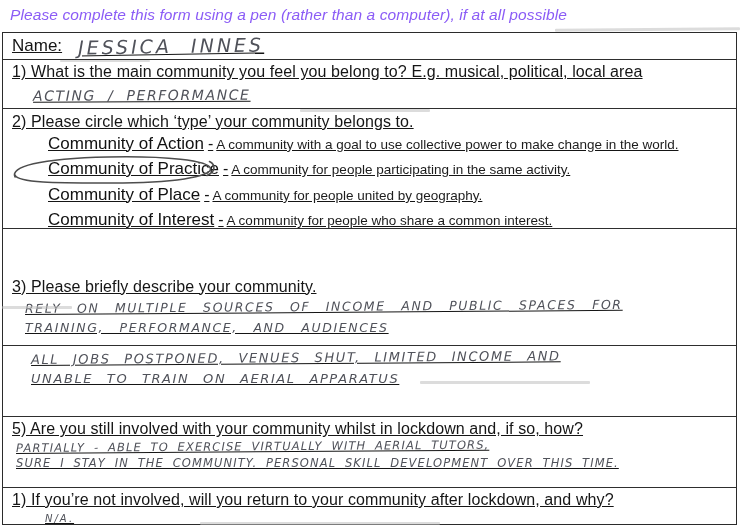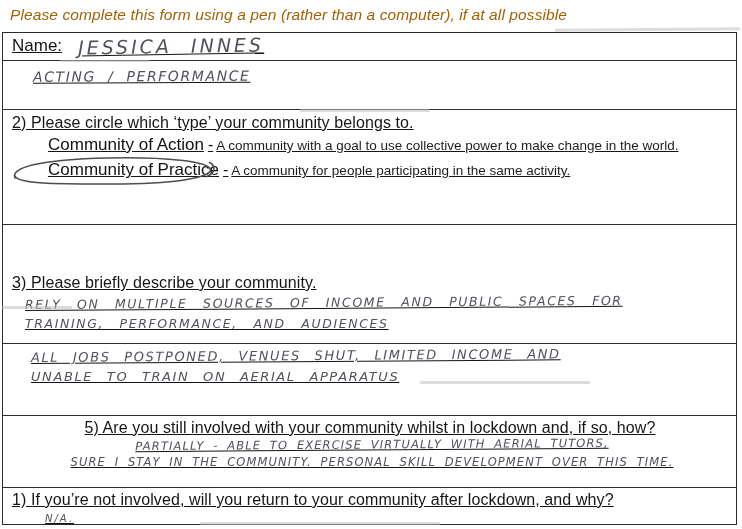--- a/index.html
+++ b/index.html
@@ -2,38 +2,38 @@
 <html><head>
 <meta charset="utf-8">
 <style>
   html, body { margin:0; padding:0; background:#ffffff; }
   .page {
     position:relative; width:742px; height:529px; background:#ffffff;
     font-family:"Liberation Sans", sans-serif; color:#151515; overflow:hidden;
   }
   .instruction {
     position:absolute; left:10px; top:6px; font-style:italic;
-    font-size:15.5px; font-weight:500; letter-spacing:.1px; color:#a16207;
+    font-size:15.5px; font-weight:500; letter-spacing:.1px; color:#8b5cf6;
   }
   .form-table {
     position:absolute; left:2px; top:32px; width:735px; height:493px;
     border:1.8px solid #2b2b2b; box-sizing:border-box;
     display:flex; flex-direction:column;text-decoration:underline;
   }
   .row {
     position:relative; box-sizing:border-box; padding:2px 8px 0 9px;
     border-bottom:1.7px solid #2e2e2e;
   }
   .row:last-child { border-bottom:none; flex:1; }
   .row-name { height:29px; display:flex; align-items:center; padding-top:0; }
   .row-q1 { height:51px; }
   .row-q2 { height:120px; }
   .row-q3 { height:76px;margin-top:46px; }
   .row-q4 { height:75px; }
-  .row-q5 { height:75px;text-align:center; }
+  .row-q5 { height:75px; }
   .name-label { font-size:17px; }
   .q-text { font-size:16px; line-height:20px; letter-spacing:.1px; }
   .row-q2 .q-text { line-height:21px; }
   .option { position:relative; line-height:24.5px; white-space:nowrap; }
   .option .term { font-size:17px; color:#111;margin-left:36px; }
   .option .sep  { font-size:16px; margin:0 3px 0 4px; }
   .option .desc { font-size:13.5px; color:#1c1c1c; }
   
   .hw {
     font-family:"DejaVu Sans", sans-serif; font-style:italic;
@@ -64,39 +64,46 @@
   <div class="instruction">Please complete this form using a pen (rather than a computer), if at all possible</div>
 
   <div class="form-table">
 
     <div class="row row-name">
       <span class="name-label">Name:</span>
       <span class="hw hw-name">JESSICA INNES</span>
     </div>
 
     <div class="row row-q1">
+      <div class="q-text">1) What is the main community you feel you belong to?  E.g. musical, political, local area</div>
       <div class="hw answer-q1">ACTING / PERFORMANCE</div>
     </div>
 
     <div class="row row-q2">
       <div class="q-text">2) Please circle which ‘type’ your community belongs to.</div>
 
       <div class="option">
         <span class="term">Community of Action</span><span class="sep">-</span><span class="desc">A community with a goal to use collective power to make change in the world.</span>
       </div>
 
       <div class="option">
         <span class="term">Community of Practice</span><span class="sep">-</span><span class="desc">A community for people participating in the same activity.</span>
         <svg class="circle-mark" viewBox="0 0 222 39" aria-hidden="true">
           <path d="M 13 26 C 8 16 36 7.5 106 6 C 164 4.8 207 9.5 208.5 17.5 C 210 26 170 32 110 32 C 60 32 16 32.5 13 24"></path>
           <path d="M 205 24.5 C 213 21 214.5 14 207.5 10.5"></path>
         </svg>
       </div>
 
+      <div class="option">
+        <span class="term">Community of Place</span><span class="sep">-</span><span class="desc">A community for people united by geography.</span>
+      </div>
 
+      <div class="option">
+        <span class="term">Community of Interest</span><span class="sep">-</span><span class="desc">A community for people who share a common interest.</span>
+      </div>
     </div>
 
     <div class="row row-q3">
       <div class="q-text">3) Please briefly describe your community.</div>
       <div class="answer-lines">
         <div class="hw hw-line">RELY ON MULTIPLE SOURCES OF INCOME AND PUBLIC SPACES FOR</div>
         <div class="hw hw-line">TRAINING, PERFORMANCE, AND AUDIENCES</div>
       </div>
     </div>
 

